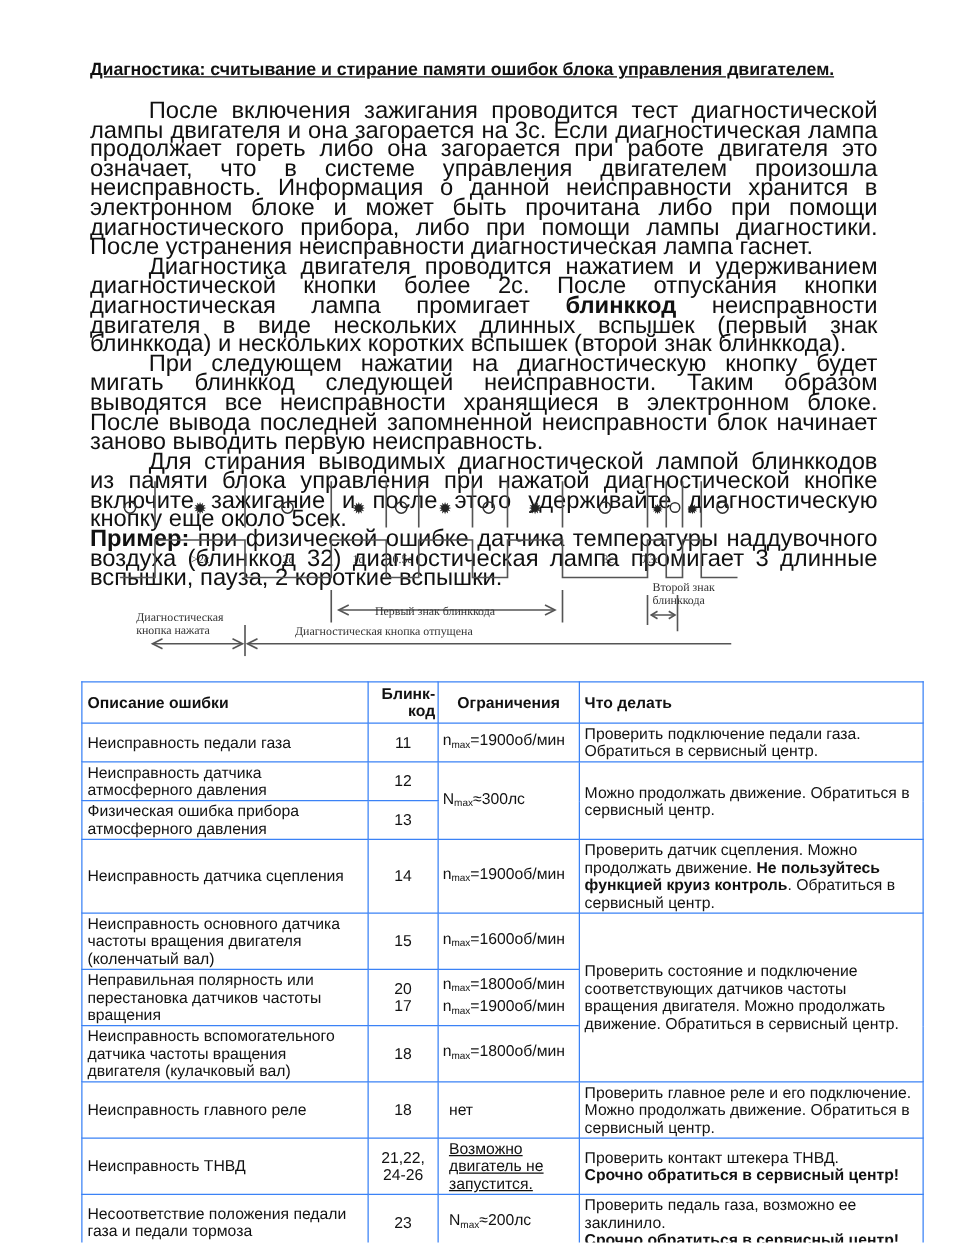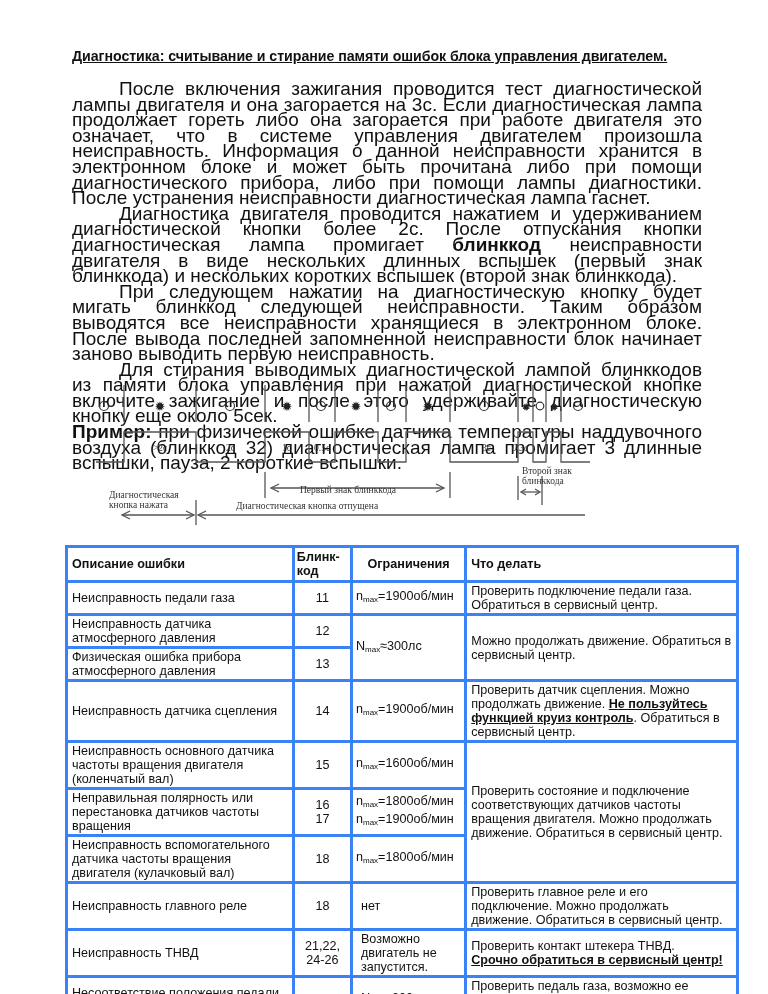--- a/index.html
+++ b/index.html
@@ -6,27 +6,27 @@
   body { width: 768px; height: 994px; position: relative; overflow: hidden; color: #111; font-family: "Liberation Sans", sans-serif; }
   .title { position: absolute; left: 72px; top: 48px; width: 640px; font-size: 14.2px; font-weight: bold; text-decoration: underline; white-space: nowrap; letter-spacing: -0.05px; }
   .body-text { position: absolute; left: 72px; top: 81px; width: 630px; font-size: 19px; line-height: 15.6px; text-align: justify; }
   .body-text p { margin: 0; }
   .indent { text-indent: 47px; }
   .example-label { font-weight: bold; }
   .diagram { position: absolute; left: 80px; top: 380px; width: 660px; height: 145px; }
   .diagram svg { position: absolute; left: 0; top: 0; }
   .dlabel { position: absolute; font-family: "Liberation Serif", serif; font-size: 9.5px; color: #333; white-space: nowrap; line-height: 10px; }
   table.errors { position: absolute; left: 65px; top: 545px; width: 674px; border-collapse: collapse; font-size: 12.6px; line-height: 14px; }
-  table.errors td, table.errors th { border: 3px solid #3b82f6; padding: 1px 4px; vertical-align: middle; }
+  table.errors td, table.errors th { border: 1px solid #3b82f6; padding: 1px 4px; vertical-align: middle; }
   table.errors th { font-weight: bold; text-align: left; height: 30px; }
-  table.errors th.code-h { text-align: left; padding: 0 2px; line-height: 14px; }
+  table.errors th.code-h { text-align: right; padding: 0 2px; line-height: 14px; }
   table.errors td.code { text-align: center; }
   table.errors td.lim { padding-left: 3px; white-space: nowrap; }
   sub { font-size: 8px; vertical-align: -2px; }
-  .b { font-weight: bold; text-decoration: underline; }
+  .b { font-weight: bold; }
   .col1 { width: 228px; } .col2 { width: 52px; } .col3 { width: 104px; } .col4 { width: 278px; }
 </style>
 </head>
 <body>
 
 <div class="title">Диагностика: считывание и стирание памяти ошибок блока управления двигателем.</div>
 
 <div class="body-text">
   <p class="indent">После включения зажигания проводится тест диагностической лампы двигателя и она загорается на 3с. Если диагностическая лампа продолжает гореть либо она загорается при работе двигателя это означает, что в системе управления двигателем произошла неисправность. Информация о данной неисправности хранится в электронном блоке и может быть прочитана либо при помощи диагностического прибора, либо при помощи лампы диагностики. После устранения неисправности диагностическая лампа гаснет.</p>
   <p class="indent"><span>Диагностика двигателя проводится нажатием и удерживанием диагностической кнопки более 2с. После отпускания кнопки диагностическая лампа промигает </span><b>блинккод</b><span> неисправности двигателя в виде нескольких длинных вспышек (первый знак блинккода) и нескольких коротких вспышек (второй знак блинккода).</span></p>
@@ -135,38 +135,38 @@
     <td><span>Проверить датчик сцепления. Можно продолжать движение. </span><span class="b">Не пользуйтесь функцией круиз контроль</span><span>. Обратиться в сервисный центр.</span></td>
   </tr>
   <tr style="height:42px;">
     <td>Неисправность основного датчика частоты вращения двигателя (коленчатый вал)</td>
     <td class="code">15</td>
     <td class="lim"><span>n</span><sub>max</sub><span>=1600об/мин</span></td>
     <td rowspan="3">Проверить состояние и подключение соответствующих датчиков частоты вращения двигателя. Можно продолжать движение. Обратиться в сервисный центр.</td>
   </tr>
   <tr style="height:42px;">
     <td>Неправильная полярность или перестановка датчиков частоты вращения</td>
-    <td class="code"><span>16</span><br><span>17</span></td>
+    <td class="code"><span>20</span><br><span>17</span></td>
     <td class="lim"><span>n</span><sub>max</sub><span>=1800об/мин</span><br><span>n</span><sub>max</sub><span>=1900об/мин</span></td>
   </tr>
   <tr style="height:42px;">
     <td>Неисправность вспомогательного датчика частоты вращения двигателя (кулачковый вал)</td>
     <td class="code">18</td>
     <td class="lim"><span>n</span><sub>max</sub><span>=1800об/мин</span></td>
   </tr>
   <tr style="height:42px;">
     <td>Неисправность главного реле</td>
     <td class="code">18</td>
     <td class="lim" style="padding-left:8px;">нет</td>
     <td>Проверить главное реле и его подключение. Можно продолжать движение. Обратиться в сервисный центр.</td>
   </tr>
   <tr style="height:42px;">
     <td>Неисправность ТНВД</td>
     <td class="code"><span>21,22,</span><br><span>24-26</span></td>
-    <td style="padding-left:8px;">Возможно двигатель не запустится.</td>
+    <td style="padding-left:8px;text-decoration:underline;">Возможно двигатель не запустится.</td>
     <td><span>Проверить контакт штекера ТНВД.</span><br><span class="b">Срочно обратиться в сервисный центр!</span></td>
   </tr>
   <tr style="height:42px;">
     <td>Несоответствие положения педали газа и педали тормоза</td>
     <td class="code">23</td>
     <td class="lim" style="padding-left:8px;"><span>N</span><sub>max</sub><span>≈200лс</span></td>
     <td><span>Проверить педаль газа, возможно ее заклинило.</span><br><span class="b">Срочно обратиться в сервисный центр!</span></td>
   </tr>
 </tbody>
   </table>

